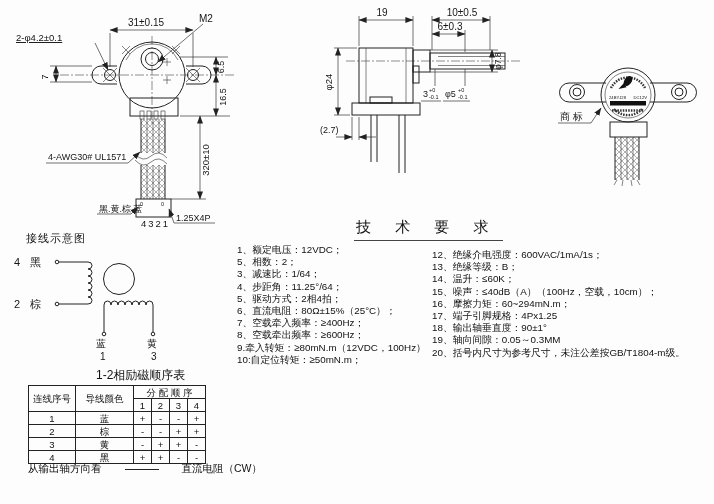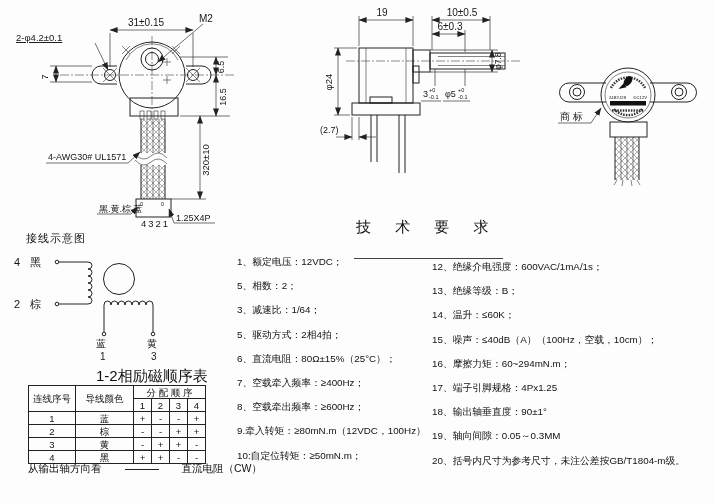--- a/index.html
+++ b/index.html
@@ -7,30 +7,30 @@
         font-family:"Liberation Sans","DejaVu Sans",sans-serif;color:#111;}
   svg{position:absolute;overflow:visible;}
   svg text{fill:#151515;font-family:"Liberation Sans","DejaVu Sans",sans-serif;}
   .outline{fill:none;stroke:#222;stroke-width:1;}
   .thin{fill:none;stroke:#333;stroke-width:0.6;}
   .dim{fill:none;stroke:#333;stroke-width:0.7;}
   .cl{fill:none;stroke:#444;stroke-width:0.6;stroke-dasharray:9 2 2 2;}
   .dash{fill:none;stroke:#333;stroke-width:2.4;stroke-dasharray:1.5 1.2;}
   .abs{position:absolute;}
   #wiring-title{left:26px;top:231px;font-size:11px;letter-spacing:1px;text-align:center;}
-  #seq-title{left:96px;top:367px;font-size:15px;}
+  #seq-title{left:96px;top:367px;font-size:12px;}
   #seq-table-wrap{left:28px;top:385px;}
   table{border-collapse:collapse;}
   td{border:1px solid #222;font-size:9.5px;text-align:center;padding:0;line-height:11px;height:12px;}
   #seq-footer{left:28px;top:462px;font-size:10.5px;display:flex;align-items:center;gap:23px;white-space:nowrap;}
   .dash-line{display:inline-block;width:34px;height:0;border-top:1.2px solid #222;}
   #tech-title{left:354px;top:218px;font-size:15px;letter-spacing:10px;white-space:nowrap;
-              border-bottom:1.6px solid #444;padding:0 4px 21px 2px;}
+              border-bottom:1.6px solid #444;padding:0 4px 3px 2px;}
   .tech-col{position:absolute;font-size:9.8px;white-space:nowrap;}
-  .tech-col div{line-height:12.2px;height:12.2px;margin-top:12px;}
+  .tech-col div{line-height:12.2px;height:12.2px;}
   #tech-left{left:237px;top:244px;}
   #tech-right{left:432px;top:249px;}
 </style>
 </head>
 <body>
 
 <div id="page">
 
   <svg id="svg-front" style="left:0;top:0" width="236" height="232" viewBox="0 0 236 232">
     <defs>
@@ -353,20 +353,21 @@
     <span class="dash-line"></span>
     <span>直流电阻（CW）</span>
   </div>
 
   <div class="abs" id="tech-title">技 术 要 求</div>
 
   <div class="tech-col" id="tech-left">
     <div>1、额定电压：12VDC；</div>
     <div>5、相数：2；</div>
     <div>3、减速比：1/64；</div>
+    <div>4、步距角：11.25°/64；</div>
     <div>5、驱动方式：2相4拍；</div>
     <div>6、直流电阻：80Ω±15%（25°C）；</div>
     <div>7、空载牵入频率：≥400Hz；</div>
     <div>8、空载牵出频率：≥600Hz；</div>
     <div>9.牵入转矩：≥80mN.m（12VDC，100Hz）</div>
     <div>10:自定位转矩：≥50mN.m；</div>
   </div>
 
   <div class="tech-col" id="tech-right">
     <div>12、绝缘介电强度：600VAC/1mA/1s；</div>

